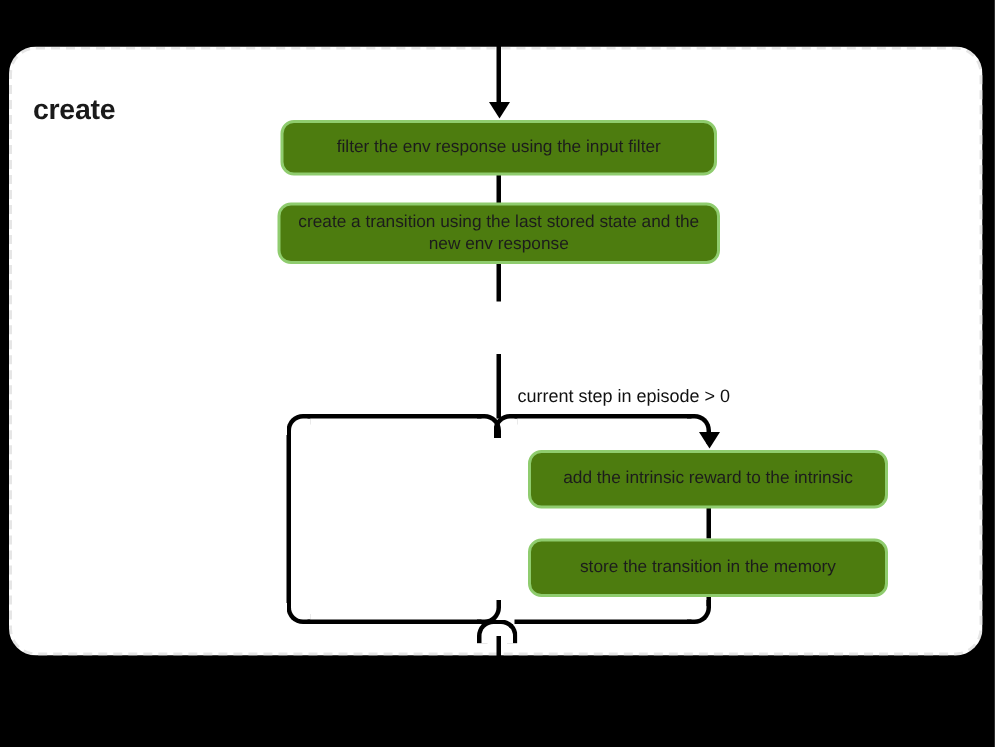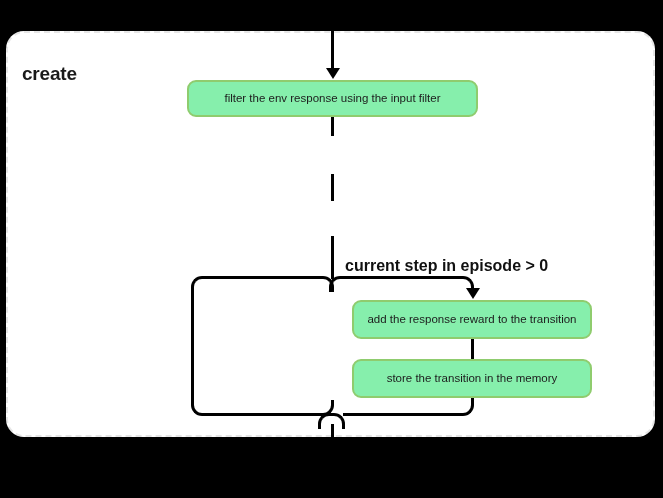--- a/index.html
+++ b/index.html
@@ -34,21 +34,21 @@
     font-size: 19px;
     font-weight: bold;
     color: #1a1a1a;
     letter-spacing: -0.2px;
     line-height: 1;
   }
   
   .node {
     position: absolute;
     box-sizing: border-box;
-    background: #86efac;
+    background: #4d7c0f;
     border: 2.5px solid #8fcc6e;
     border-radius: 9px;
     display: flex;
     align-items: center;
     justify-content: center;
     text-align: center;
     color: #1c1c1c;
     font-size: 11.5px;
     line-height: 15px;
     padding: 2px 10px;
@@ -73,22 +73,22 @@
   .arrowhead {
     position: absolute;
     width: 0;
     height: 0;
     border-left: 7px solid transparent;
     border-right: 7px solid transparent;
     border-top: 11px solid #000000;
   }
   .edge-label {
     position: absolute;
-    font-size: 16px;
-    font-weight: bold;
+    font-size: 12px;
+    font-weight: normal;
     color: #111111;
     white-space: nowrap;
     line-height: 1;
   }
 </style>
 </head>
 <body>
 
 <div id="canvas">
 
@@ -126,19 +126,20 @@
   <div class="edge vline" style="left:471px; top:396px; height:8px;"></div>
   <div class="corner corner-br" style="left:458px; top:400px; width:16px; height:16px;"></div>
   <div class="edge hline" style="left:343px; top:413px; width:118px;"></div>
   <div class="corner corner-tr" style="left:329px; top:413px; width:16px; height:16px;"></div>
   <div class="corner corner-tl" style="left:318px; top:413px; width:16px; height:16px;"></div>
 
   <div class="edge vline" style="left:331px; top:424px; height:26px;"></div>
 
   <div class="node" style="left:187px; top:80px; width:291px; height:37px;">filter the env response using the input filter</div>
 
+  <div class="node" style="left:185px; top:135px; width:295px; height:41px;">create a transition using the last stored state and the new env response</div>
 
 
-  <div class="node" style="left:352px; top:300px; width:240px; height:39px;">add the response reward to the transition</div>
+  <div class="node" style="left:352px; top:300px; width:240px; height:39px;">add the intrinsic reward to the intrinsic</div>
 
   <div class="node" style="left:352px; top:359px; width:240px; height:39px;">store the transition in the memory</div>
 
 </div>
 
 </body></html>

